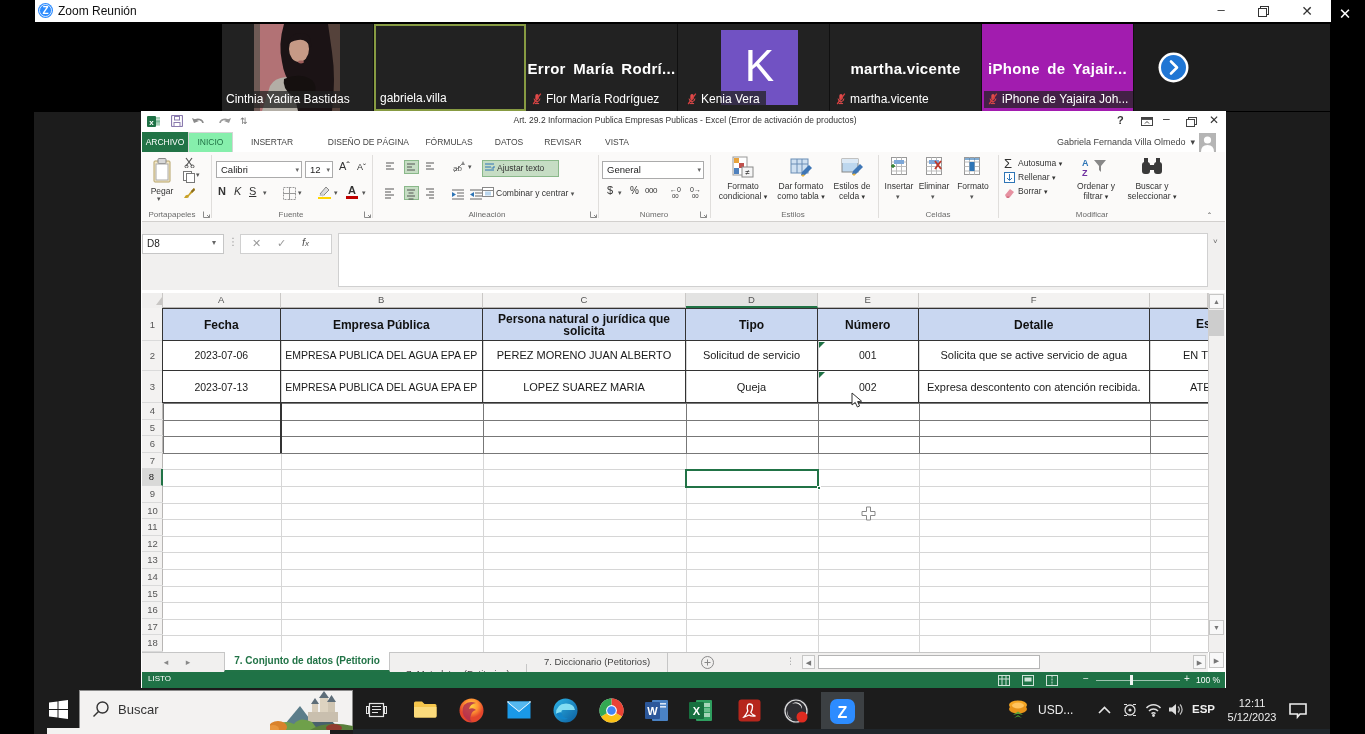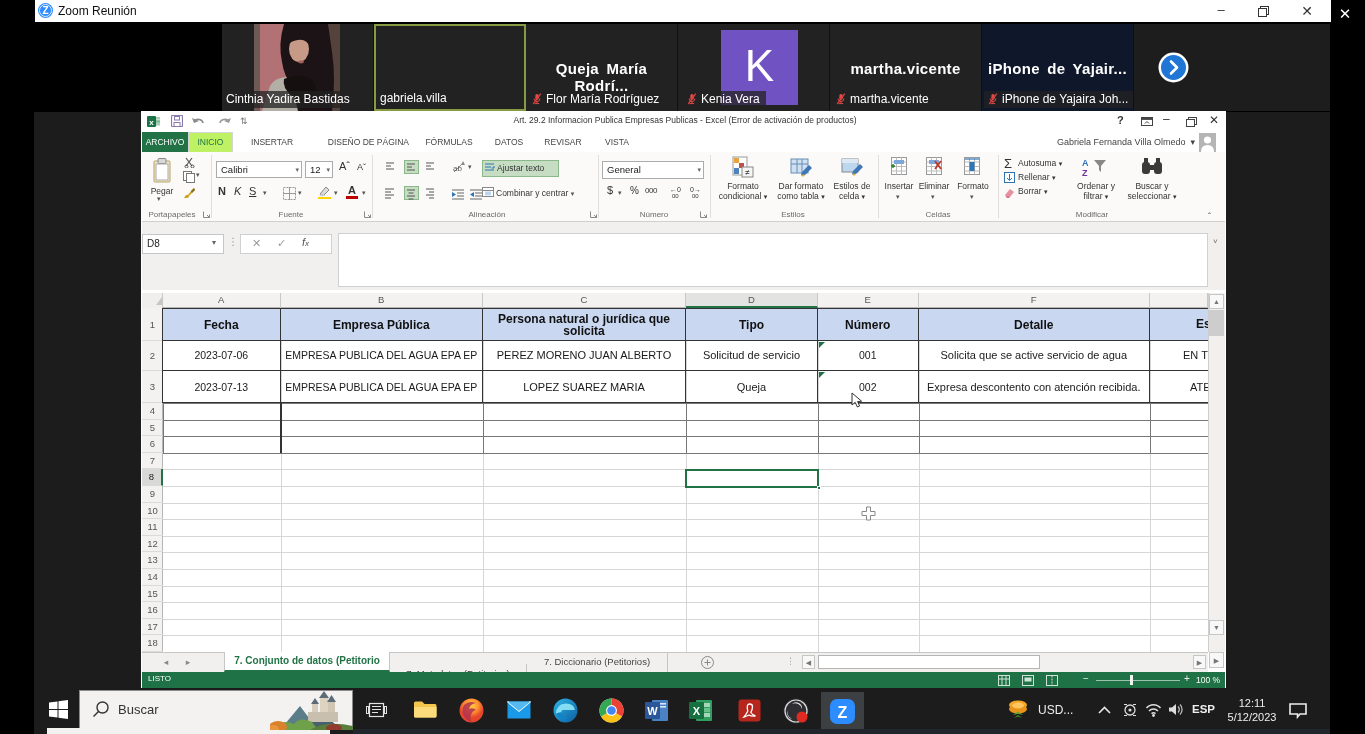--- a/index.html
+++ b/index.html
@@ -40,21 +40,21 @@
         <ellipse cx="47" cy="38" rx="3" ry="1.4" fill="#a05f5c"></ellipse>
         <path d="M30 55 Q46 48 58 56 Q64 62 60 72 Q48 80 38 72 Q28 64 30 55 Z" fill="#15100f"></path>
       </svg>
       <div class="lbl" style="left:0;bottom:3px;">Cinthia Yadira Bastidas</div>
     </div>
     <div class="abs" style="left:374px;top:24px;width:152px;height:87px;background:#222222;overflow:hidden;border-right:1px solid #101010;">
       <div class="lbl" style="left:2px;bottom:4px;">gabriela.villa</div>
     </div>
     <div class="abs" style="left:374px;top:24px;width:152px;height:87px;border:2px solid #879b42;background:transparent;"></div>
     <div class="abs" style="left:526px;top:24px;width:152px;height:87px;background:#222222;overflow:hidden;border-right:1px solid #101010;">
-      <div class="cname">Queja María Rodrí...</div>
+      <div class="cname">Error María Rodrí...</div>
       <div class="lbl" style="left:2px;bottom:3px;"><svg class="micoff" viewBox="0 0 12 14">
           <rect x="4" y="1" width="4" height="7" rx="2" fill="#e04b4b"></rect>
           <path d="M2.5 6.5 a3.5 3.5 0 0 0 7 0" fill="none" stroke="#e04b4b" stroke-width="1.2"></path>
           <line x1="6" y1="10" x2="6" y2="12" stroke="#e04b4b" stroke-width="1.2"></line>
           <line x1="3.5" y1="12.5" x2="8.5" y2="12.5" stroke="#e04b4b" stroke-width="1.2"></line>
           <line x1="10.5" y1="0.5" x2="1.5" y2="13" stroke="#d84040" stroke-width="1.6"></line>
         </svg>Flor María Rodríguez</div>
     </div>
     <div class="abs" style="left:678px;top:24px;width:152px;height:87px;background:#222222;overflow:hidden;border-right:1px solid #101010;">
       <div class="abs" style="left:43px;top:6px;width:77px;height:75px;background:#7152c3;color:#fff;font-size:44px;text-align:center;line-height:72px;">K</div>
@@ -69,21 +69,21 @@
     <div class="abs" style="left:830px;top:24px;width:152px;height:87px;background:#222222;overflow:hidden;border-right:1px solid #101010;">
       <div class="cname">martha.vicente</div>
       <div class="lbl" style="left:2px;bottom:3px;"><svg class="micoff" viewBox="0 0 12 14">
           <rect x="4" y="1" width="4" height="7" rx="2" fill="#e04b4b"></rect>
           <path d="M2.5 6.5 a3.5 3.5 0 0 0 7 0" fill="none" stroke="#e04b4b" stroke-width="1.2"></path>
           <line x1="6" y1="10" x2="6" y2="12" stroke="#e04b4b" stroke-width="1.2"></line>
           <line x1="3.5" y1="12.5" x2="8.5" y2="12.5" stroke="#e04b4b" stroke-width="1.2"></line>
           <line x1="10.5" y1="0.5" x2="1.5" y2="13" stroke="#d84040" stroke-width="1.6"></line>
         </svg>martha.vicente</div>
     </div>
-    <div class="abs" style="left:982px;top:24px;width:152px;height:87px;background:#0f172a;overflow:hidden;border-right:1px solid #101010;">
+    <div class="abs" style="left:982px;top:24px;width:152px;height:87px;background:#a21caf;overflow:hidden;border-right:1px solid #101010;">
       <div class="cname">iPhone de Yajair...</div>
       <div class="lbl" style="left:2px;bottom:3px;"><svg class="micoff" viewBox="0 0 12 14">
           <rect x="4" y="1" width="4" height="7" rx="2" fill="#e04b4b"></rect>
           <path d="M2.5 6.5 a3.5 3.5 0 0 0 7 0" fill="none" stroke="#e04b4b" stroke-width="1.2"></path>
           <line x1="6" y1="10" x2="6" y2="12" stroke="#e04b4b" stroke-width="1.2"></line>
           <line x1="3.5" y1="12.5" x2="8.5" y2="12.5" stroke="#e04b4b" stroke-width="1.2"></line>
           <line x1="10.5" y1="0.5" x2="1.5" y2="13" stroke="#d84040" stroke-width="1.6"></line>
         </svg>iPhone de Yajaira Joh...</div>
     </div>
     <div class="abs" style="left:1134px;top:24px;width:196px;height:87px;background:#1d1d1d;"></div>
@@ -122,21 +122,21 @@
       <path d="M4 6.5 L6 4.5 L8 6.5" fill="none" stroke="#444"></path>
     </svg>
     <div class="abs" style="left:1163px;top:112px;font-size:12px;color:#333;">–</div>
     <svg class="abs" style="left:1186px;top:117px" width="11" height="10">
       <rect x="2.5" y="0.5" width="8" height="7" fill="none" stroke="#444"></rect>
       <rect x="0.5" y="2.5" width="8" height="7" fill="#fff" stroke="#444"></rect>
     </svg>
     <div class="abs" style="left:1209px;top:113px;font-size:12px;color:#333;">✕</div>
     <div class="abs" style="left:142px;top:131px;width:1083px;height:21px;background:#fff;"></div>
     <div class="abs" style="left:142px;top:132px;width:46px;height:20px;background:#217346;color:#fff;font-size:8.5px;text-align:center;line-height:20px;">ARCHIVO</div>
-    <div class="abs" style="left:188px;top:132px;width:45px;height:21px;background:#bef264;border:1px solid #d5d5d5;border-bottom:none;color:#217346;font-size:8.5px;text-align:center;line-height:19px;">INICIO</div>
+    <div class="abs" style="left:188px;top:132px;width:45px;height:21px;background:#86efac;border:1px solid #d5d5d5;border-bottom:none;color:#217346;font-size:8.5px;text-align:center;line-height:19px;">INICIO</div>
     <div class="abs" style="left:243px;top:132px;width:58px;height:20px;color:#444;font-size:8.5px;text-align:center;line-height:20px;white-space:nowrap;">INSERTAR</div>
     <div class="abs" style="left:311px;top:132px;width:98px;height:20px;color:#444;font-size:8.5px;text-align:right;line-height:20px;white-space:nowrap;">DISEÑO DE PÁGINA</div>
     <div class="abs" style="left:419px;top:132px;width:60px;height:20px;color:#444;font-size:8.5px;text-align:center;line-height:20px;white-space:nowrap;">FÓRMULAS</div>
     <div class="abs" style="left:488px;top:132px;width:42px;height:20px;color:#444;font-size:8.5px;text-align:center;line-height:20px;white-space:nowrap;">DATOS</div>
     <div class="abs" style="left:538px;top:132px;width:50px;height:20px;color:#444;font-size:8.5px;text-align:center;line-height:20px;white-space:nowrap;">REVISAR</div>
     <div class="abs" style="left:597px;top:132px;width:40px;height:20px;color:#444;font-size:8.5px;text-align:center;line-height:20px;white-space:nowrap;">VISTA</div>
     <div class="abs" style="left:1035px;top:132px;width:160px;height:20px;color:#444;font-size:9px;text-align:right;line-height:20px;">Gabriela Fernanda Villa Olmedo &nbsp;▾</div>
     <svg class="abs" style="left:1199px;top:133px" width="17" height="19">
       <rect width="17" height="19" fill="#b5b5b5"></rect>
       <circle cx="8.5" cy="7" r="3.6" fill="#fff"></circle>

